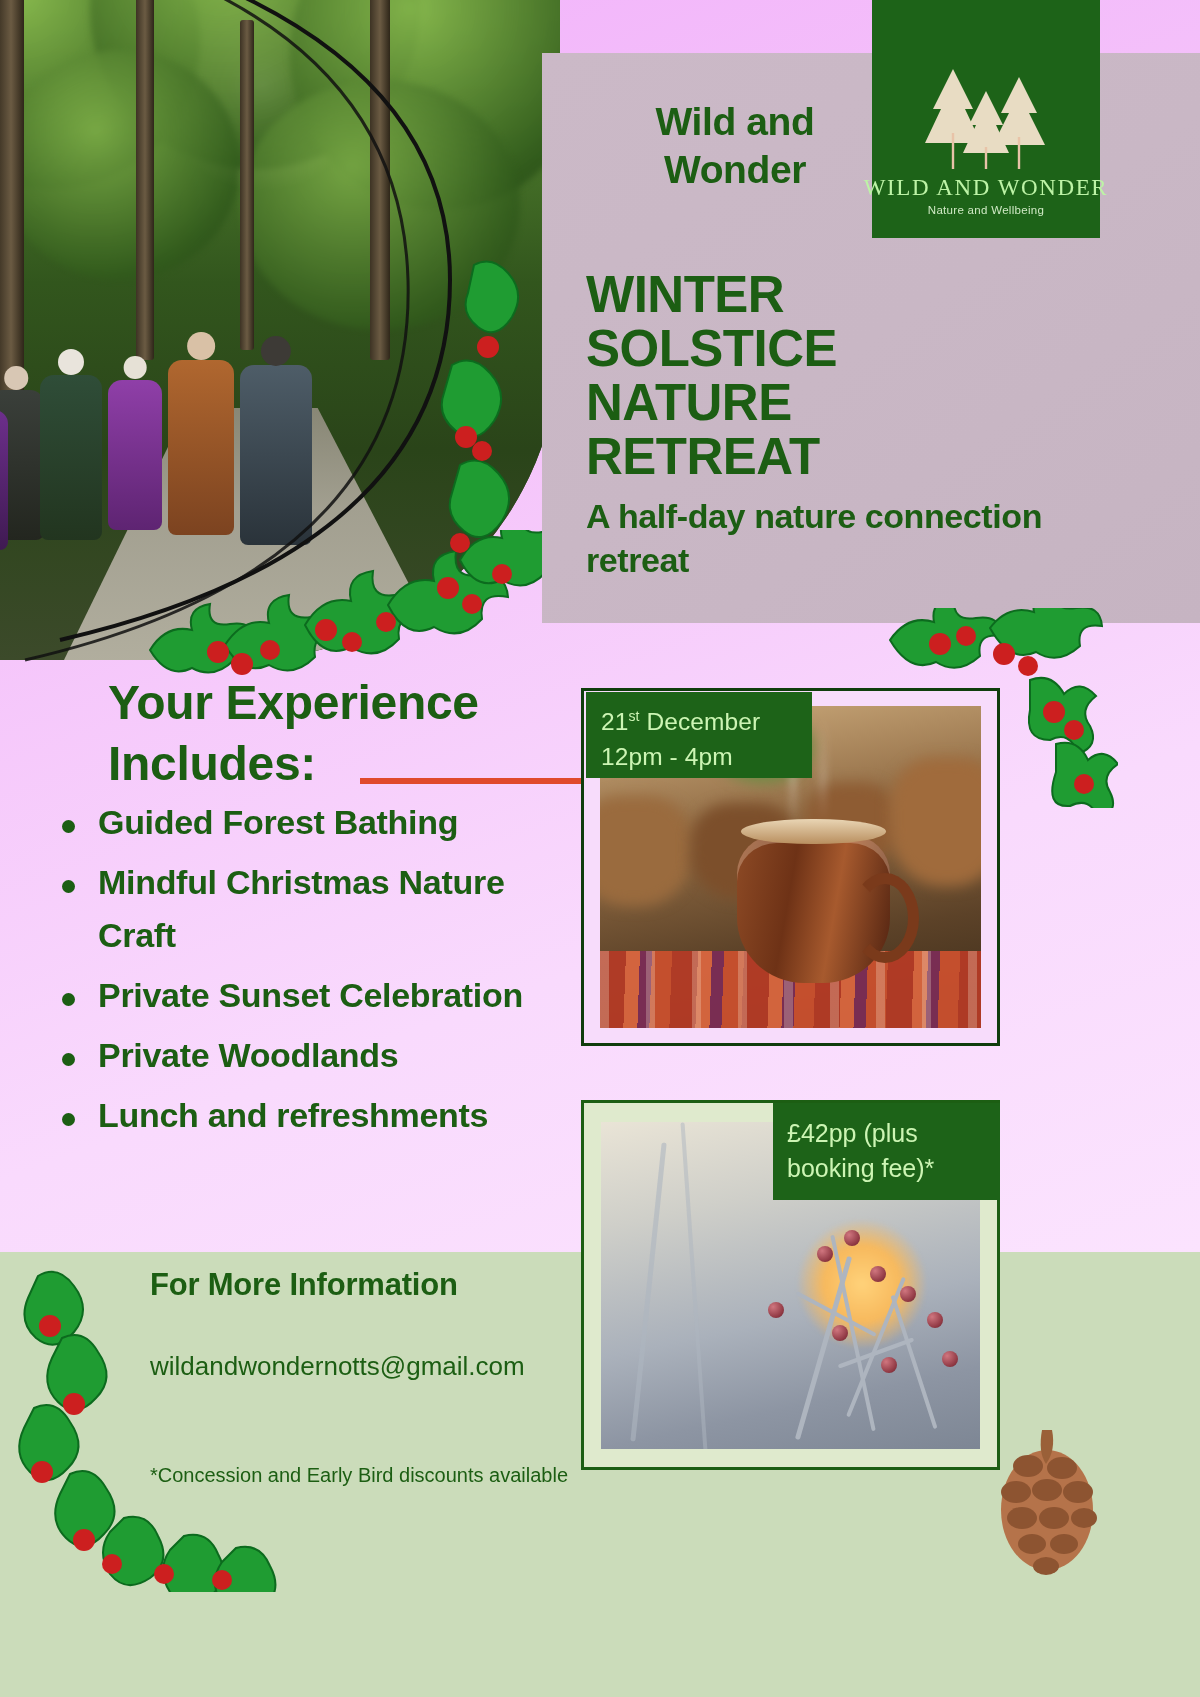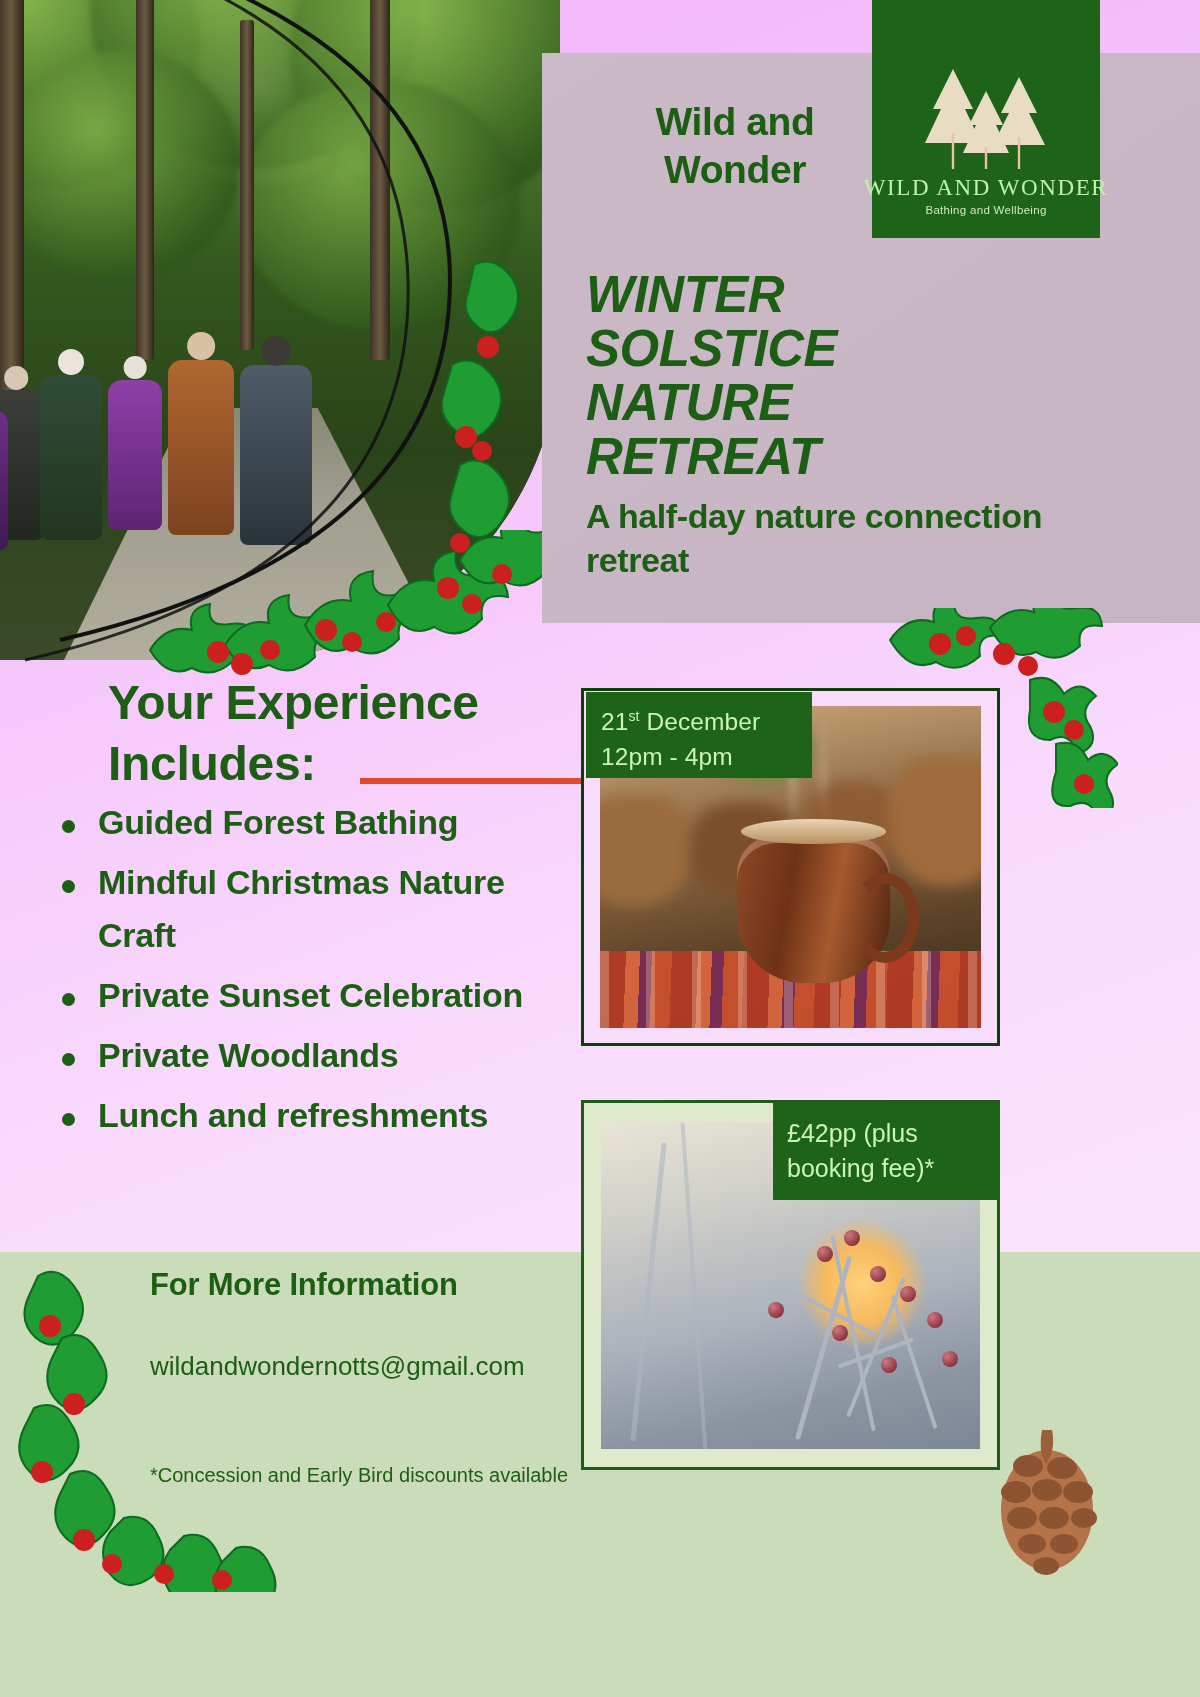--- a/index.html
+++ b/index.html
@@ -88,21 +88,21 @@
     font-family:"Liberation Serif", serif;
     font-size:23px; letter-spacing:1.6px; color:#bdf3a6;
     margin-top:2px; white-space:nowrap;
   }
   .logo-tag {
     font-size:11.5px; color:#cfe9c4; letter-spacing:.3px; margin-top:3px;
   }
   .main-title {
     position:absolute; left:586px; top:268px; width:560px;
     font-size:51px; font-weight:bold; line-height:1.06;
-    color:#1c5e13; letter-spacing:-.5px;font-style:italic;
+    color:#1c5e13; letter-spacing:-.5px;
   }
   .sub-title {
     position:absolute; left:586px; top:494px; width:520px;
     font-size:34px; font-weight:bold; line-height:1.3;
     color:#1c5e13; letter-spacing:-.4px;
   }
 
   
   .exp-heading {
     position:absolute; left:108px; top:672px; width:440px;
@@ -320,21 +320,21 @@
         <path d="M108 16 L126 52 L118 52 L134 84 L82 84 L98 52 L90 52 Z"></path>
         <path d="M75 30 L92 64 L85 64 L98 92 L52 92 L65 64 L58 64 Z"></path>
       </g>
       <g stroke="#e8c3a8" stroke-width="2.4">
         <line x1="42" y1="72" x2="42" y2="108"></line>
         <line x1="108" y1="76" x2="108" y2="108"></line>
         <line x1="75" y1="86" x2="75" y2="108"></line>
       </g>
     </svg>
     <div class="logo-word">WILD AND WONDER</div>
-    <div class="logo-tag">Bathing and Wellbeing</div>
+    <div class="logo-tag">Nature and Wellbeing</div>
   </div>
 
   <div class="main-title">
     <div>WINTER</div>
     <div>SOLSTICE</div>
     <div>NATURE</div>
     <div>RETREAT</div>
   </div>
 
   <div class="sub-title">A half-day nature connection retreat</div>

